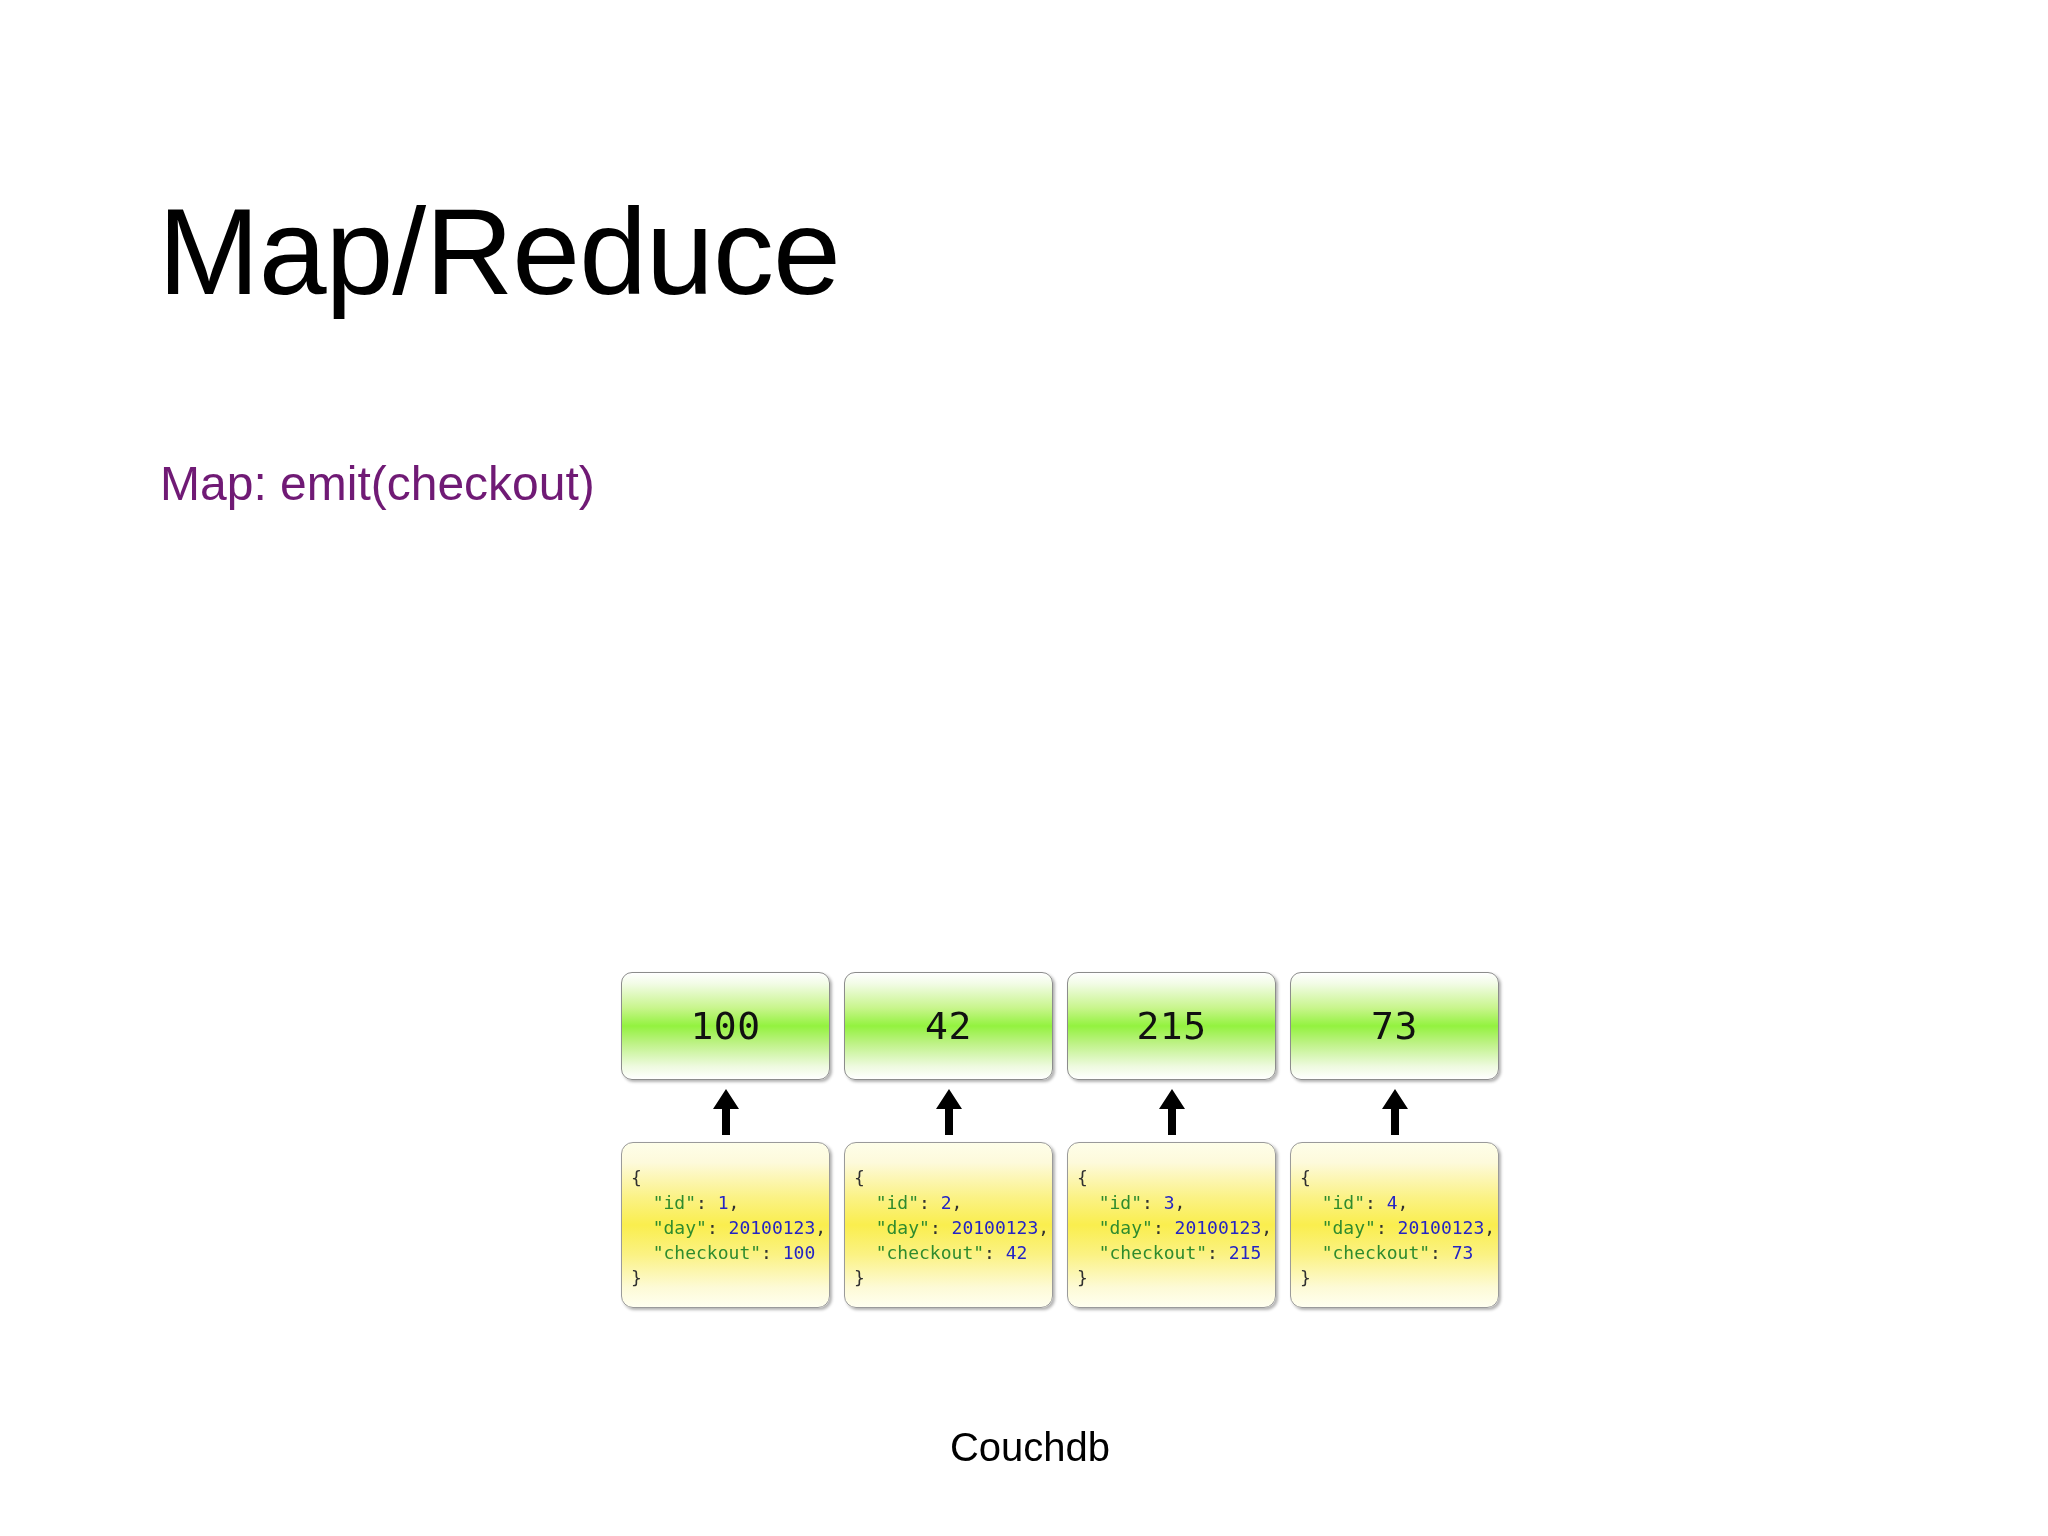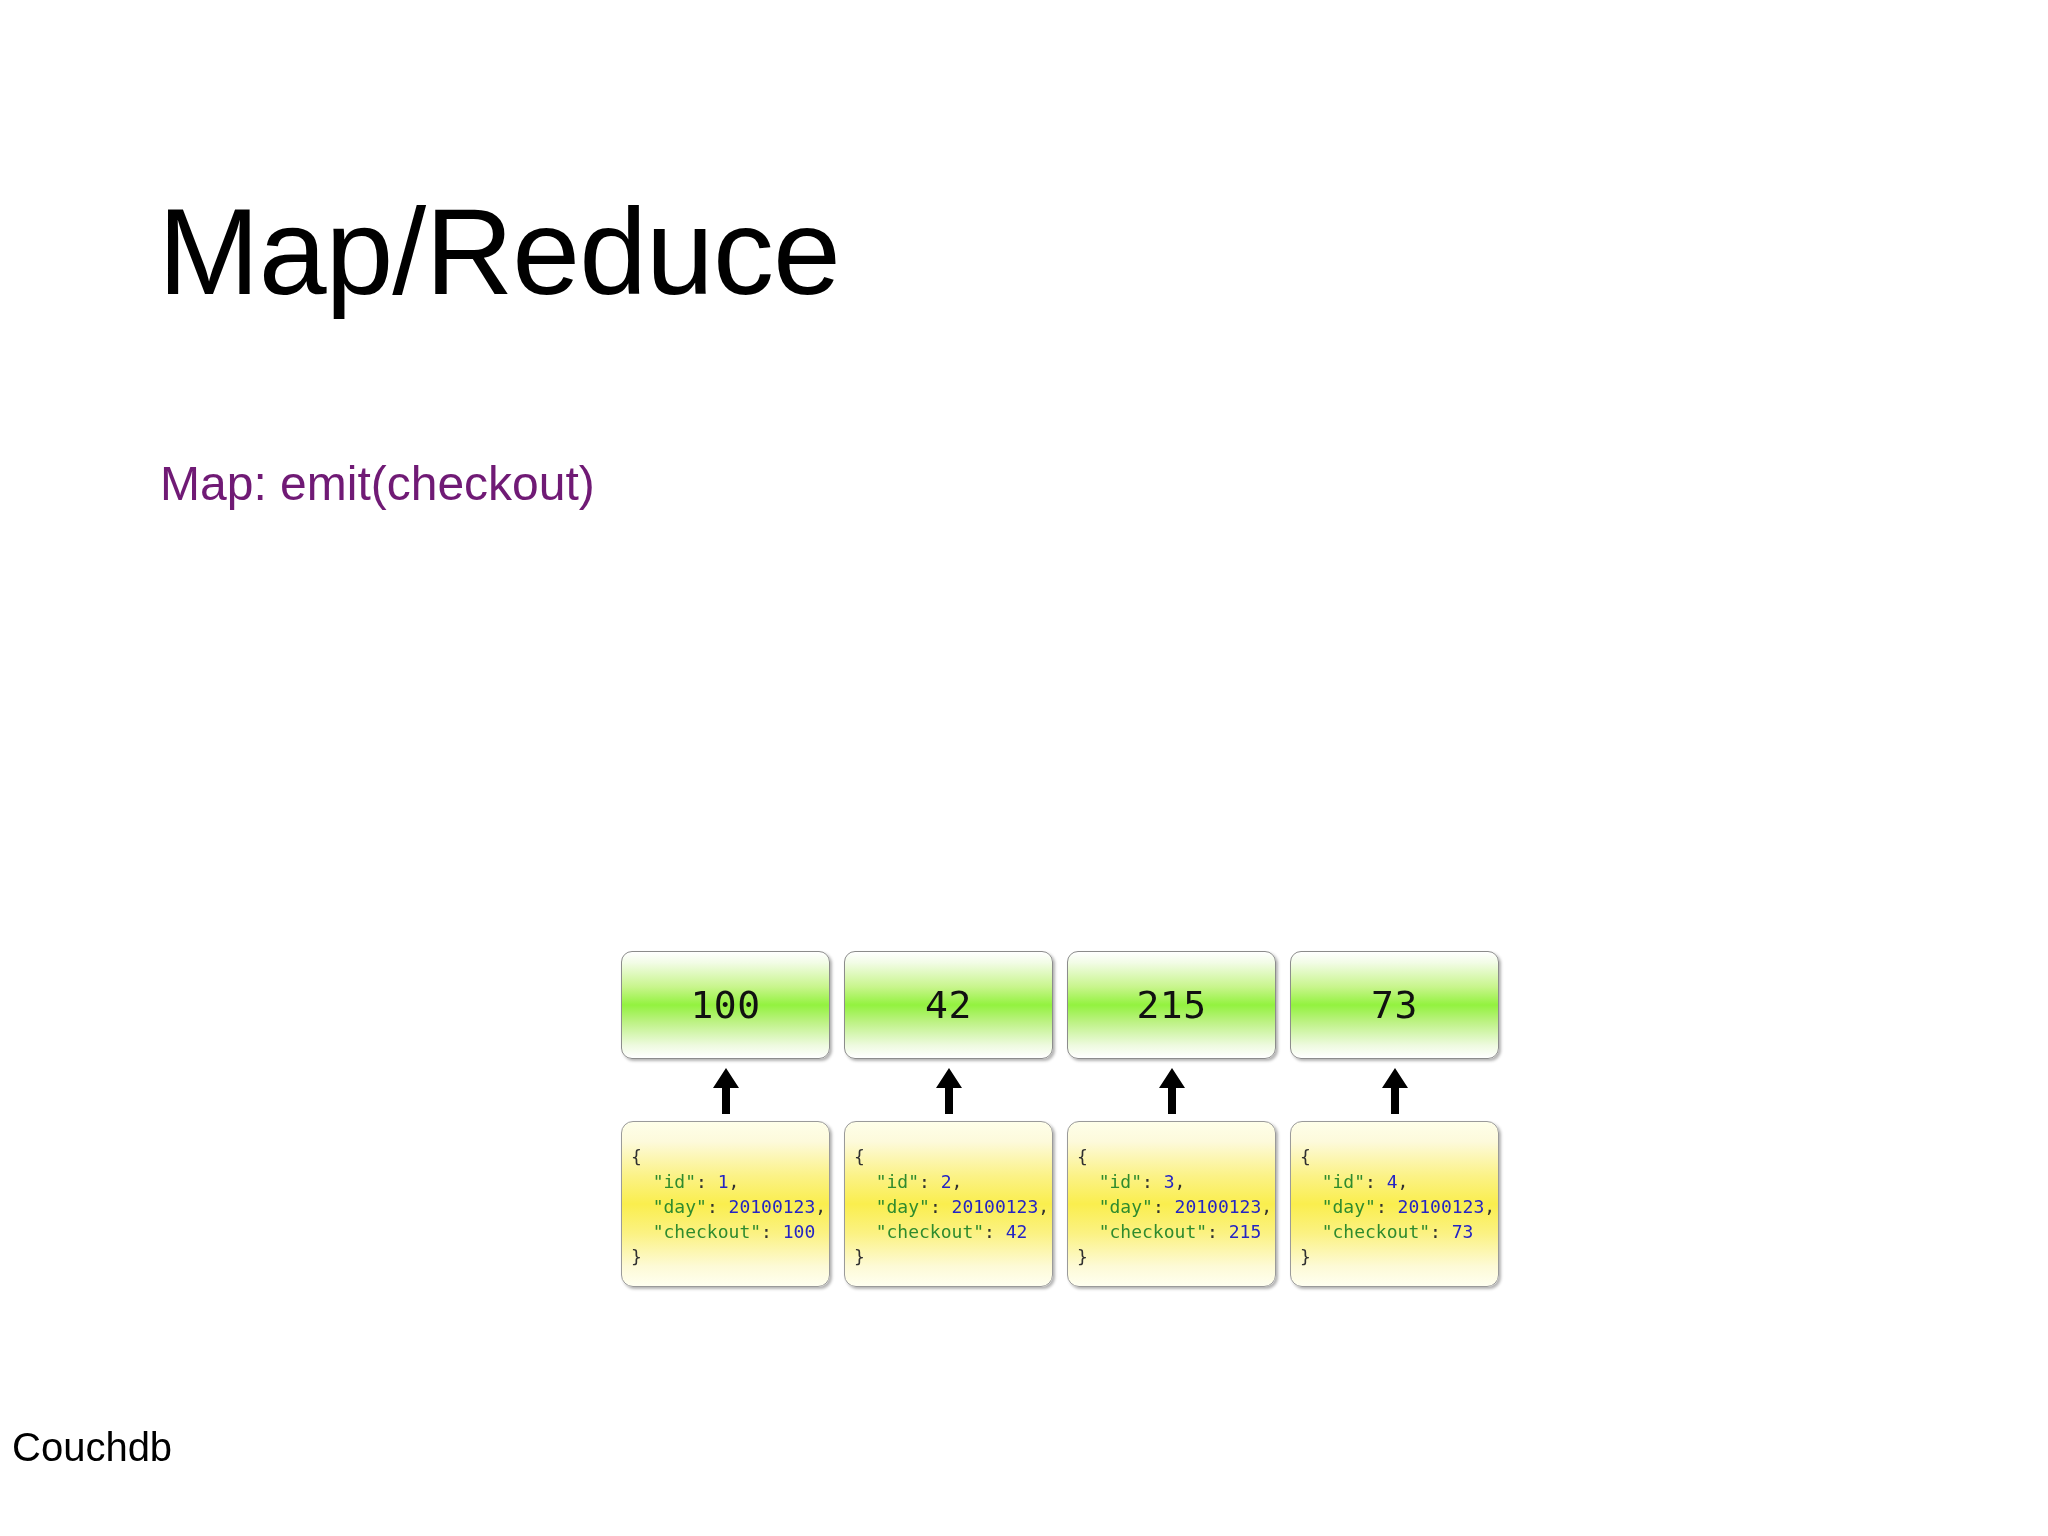--- a/index.html
+++ b/index.html
@@ -48,21 +48,21 @@
     line-height: 1.2;
     font-weight: 400;
     color: #701a75;
     white-space: nowrap;
   }
 
   
   .diagram {
     position: absolute;
     left: 621px;
-    top: 951px;
+    top: 972px;
     width: 900px;
     height: 480px;
   }
 
   .row {
     position: absolute;
     left: 0;
     display: flex;
     gap: 14px;
   }
@@ -149,21 +149,21 @@
   .doc-code .key   { color: #2e8b2e; }
   .doc-code .punc  { color: #303030; }
   .doc-code .num   { color: #2424c4; }
 
   
   .caption {
     position: absolute;
     left: 0;
     top: 1425px;
     width: 2048px;
-    text-align: left;
+    text-align: center;
     font-family: "Liberation Sans", sans-serif;
     font-size: 40px;
     color: #000000;
   }
   .caption span { margin-left: 12px; }
 </style>
 </head>
 <body>
 
 <div class="slide">

